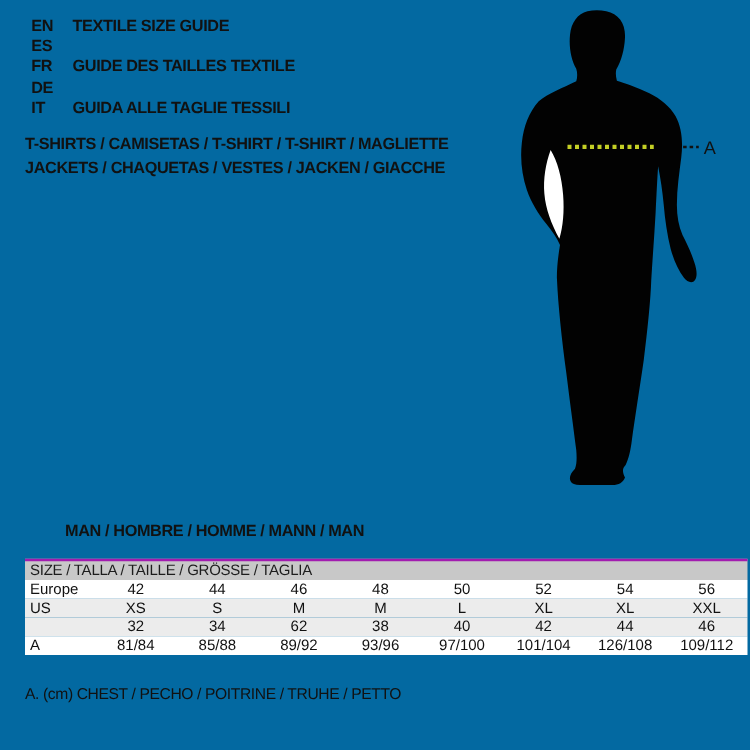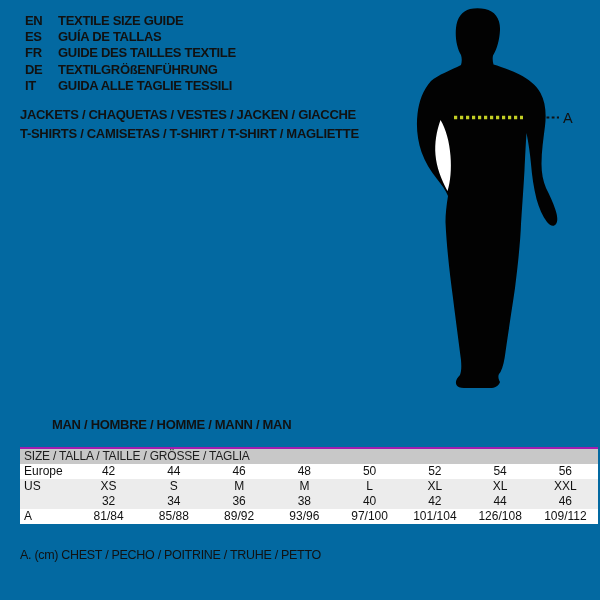--- a/index.html
+++ b/index.html
@@ -37,39 +37,37 @@
 
 <div class="canvas">
 
   <div class="langs">
     <div class="lang-row">
       <span class="lang-code">EN</span>
       <span class="lang-label">TEXTILE SIZE GUIDE</span>
     </div>
     <div class="lang-row">
       <span class="lang-code">ES</span>
-      <span class="lang-label">GUÍA DE TALLAS</span>
     </div>
     <div class="lang-row">
       <span class="lang-code">FR</span>
       <span class="lang-label">GUIDE DES TAILLES TEXTILE</span>
     </div>
     <div class="lang-row">
       <span class="lang-code">DE</span>
-      <span class="lang-label">TEXTILGRÖßENFÜHRUNG</span>
     </div>
     <div class="lang-row">
       <span class="lang-code">IT</span>
       <span class="lang-label">GUIDA ALLE TAGLIE TESSILI</span>
     </div>
   </div>
 
   <div class="categories">
+    <div>T-SHIRTS / CAMISETAS / T-SHIRT / T-SHIRT / MAGLIETTE</div>
     <div>JACKETS / CHAQUETAS / VESTES / JACKEN / GIACCHE</div>
-    <div>T-SHIRTS / CAMISETAS / T-SHIRT / T-SHIRT / MAGLIETTE</div>
   </div>
 
   <svg class="figure-svg" width="210" height="420" viewBox="0 0 210 420" xmlns="http://www.w3.org/2000/svg">
     <path fill="#020202" d="
       M80 9
       C72 11 67 18 66 28 C65 38 67 48 71 55 C72 58 72 62 71 65
       C61 70 48 75 41 81 C33 90 29 101 27.5 114 C26 127 27.5 140 31.5 152
       C35 162 40.5 171 47 179 C51.5 184.5 55.5 190 58 196
       C56.5 205 55.5 214 55.5 222 C56.5 245 59.5 272 63 298 C66 322 69 344 71 360
       C71.5 366 71.5 371 70 375 C66.5 378.5 65 382 66.5 385 C67.5 387 70 388 74 388
@@ -116,21 +114,21 @@
       <span class="t-cell">L</span>
       <span class="t-cell">XL</span>
       <span class="t-cell">XL</span>
       <span class="t-cell">XXL</span>
     </div>
 
     <div class="t-row row-gray">
       <span class="t-label"></span>
       <span class="t-cell">32</span>
       <span class="t-cell">34</span>
-      <span class="t-cell">36</span>
+      <span class="t-cell">62</span>
       <span class="t-cell">38</span>
       <span class="t-cell">40</span>
       <span class="t-cell">42</span>
       <span class="t-cell">44</span>
       <span class="t-cell">46</span>
     </div>
 
     <div class="t-row row-white">
       <span class="t-label">A</span>
       <span class="t-cell">81/84</span>

